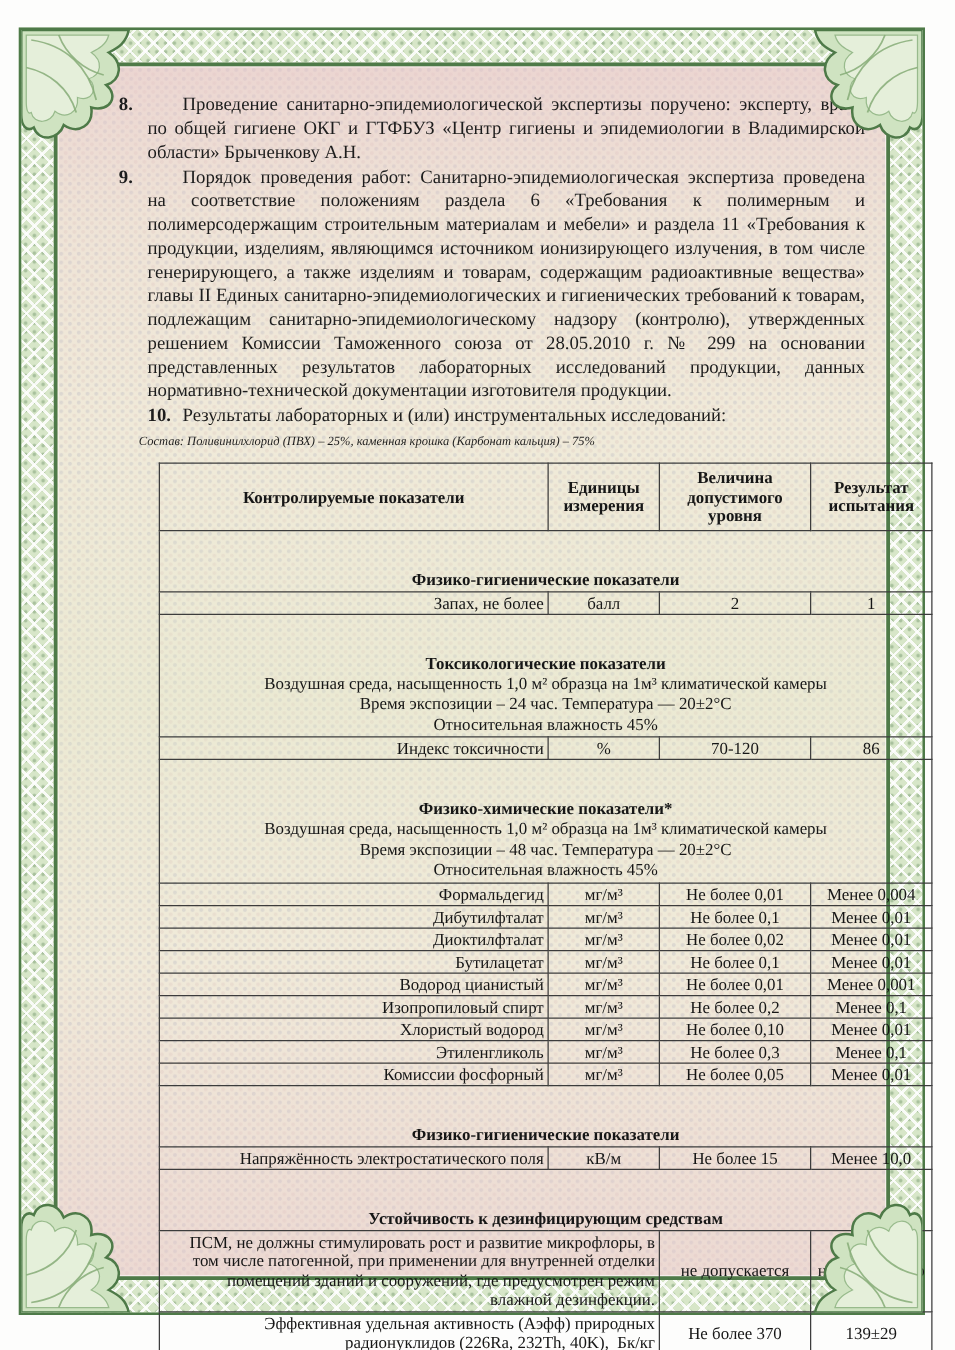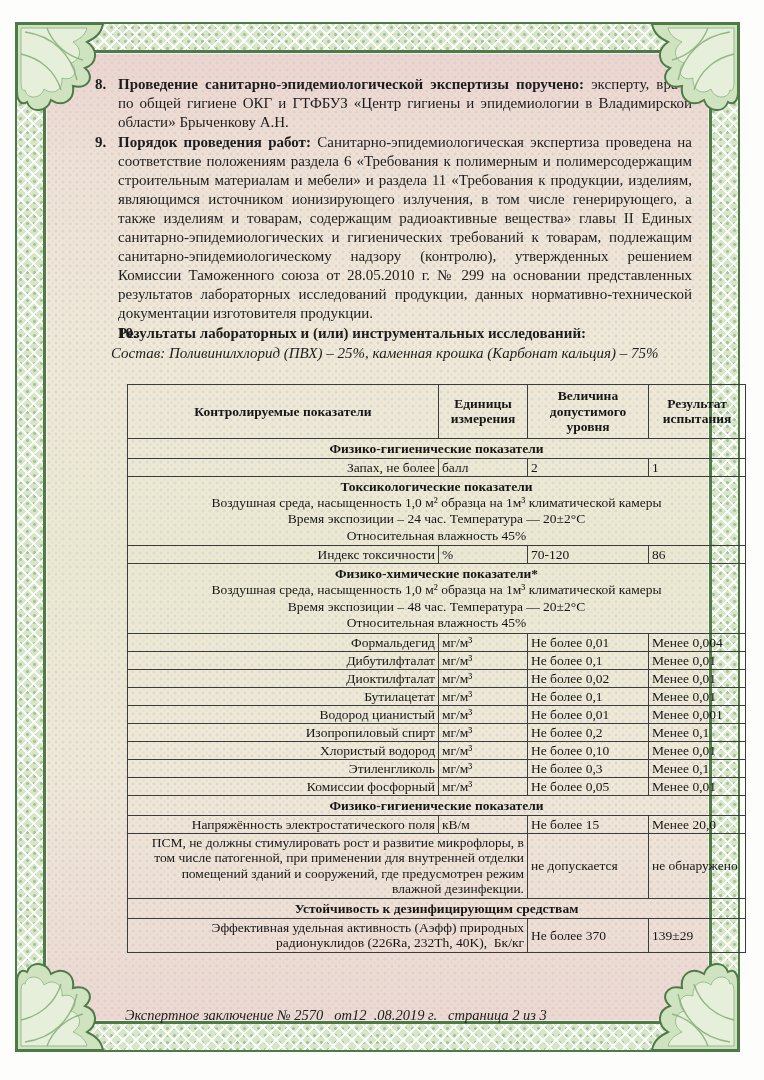--- a/index.html
+++ b/index.html
@@ -43,36 +43,36 @@
   .corner.br{right:2px;bottom:2px;transform:scale(-1,-1);}
   .corner .blob{fill:#cfe3c1;stroke:#4e7a48;stroke-width:2;}
   .corner .blob2{fill:#e9f2df;stroke:#8fb483;stroke-width:1;opacity:.85;}
   .corner .curl{fill:none;stroke:#86ab77;stroke-width:1.4;opacity:.85;}
   
   .content{position:absolute;inset:3px;padding:19px 10px 0 48px;color:#1d1d1d;}
   .paras{font-size:15px;line-height:19px;text-align:justify;}
   .para{position:relative;padding-left:21px;margin:0 4px 1px 0;}
   .p-num{position:absolute;left:-2px;top:0;font-weight:700;}
   .para.wide-num .p-num{left:-8px;margin-left:29px;}
-  .p-lead{font-weight:700;}
-  .composition{font-size:15px;line-height:19px;font-style:italic;margin:1px 0 21px 14px;}
+  .p-lead{font-weight:400;margin-left:28px;}
+  .composition{font-size:10px;line-height:19px;font-style:italic;margin:1px 0 7px 14px;}
   
   table.results{
     border-collapse:collapse;table-layout:fixed;width:618px;
     margin:6px 0 0 30px;font-size:13.5px;color:#161616;
   }
   .results th,.results td{border:1px solid #3c3c3c;vertical-align:middle;}
   .results th{font-weight:700;line-height:15.5px;padding:3px 2px;text-align:center;}
   .results td{padding:1px 3px;}
   td.sec{text-align:center;padding:2px 2px 1px;}
-  .sec-title{font-weight:700;line-height:16px;}
+  .sec-title{font-weight:700;line-height:16px;margin-top:29px;}
   .sec-sub{font-weight:400;line-height:16.5px;}
   td.name{text-align:right;padding-left:5px;line-height:15px;}
   td.namepre{white-space:pre-wrap;line-height:15.5px;}
-  td.ctr{line-height:15px;}
+  td.ctr{text-align:center;line-height:15px;}
   
   .footer{margin:16px 0 0 28px;font-style:italic;font-size:14.5px;line-height:18.5px;
     color:#20221f;white-space:pre-wrap;}
 </style>
 </head>
 <body>
 
 <div class="cert">
   <div class="frame"></div>
 
@@ -231,31 +231,31 @@
         </tr>
         <tr>
           <td class="sec" colspan="4">
                 <div class="sec-title">Физико-гигиенические показатели</div>
               </td>
         </tr>
         <tr>
           <td class="name">Напряжённость электростатического поля</td>
           <td class="ctr">кВ/м</td>
           <td class="ctr">Не более 15</td>
-          <td class="ctr">Менее 20,0</td>
+          <td class="ctr">Менее 10,0</td>
+        </tr>
+        <tr>
+          <td class="sec" colspan="4">
+                <div class="sec-title">Устойчивость к дезинфицирующим средствам</div>
+              </td>
         </tr>
         <tr>
           <td class="name namepre" colspan="2">ПСМ, не должны стимулировать рост и развитие микрофлоры, в том числе патогенной, при применении для внутренней отделки помещений зданий и сооружений, где предусмотрен режим влажной дезинфекции.</td>
           <td class="ctr">не допускается</td>
           <td class="ctr">не обнаружено</td>
-        </tr>
-        <tr>
-          <td class="sec" colspan="4">
-                <div class="sec-title">Устойчивость к дезинфицирующим средствам</div>
-              </td>
         </tr>
         <tr>
           <td class="name namepre" colspan="2">Эффективная удельная активность (Аэфф) природных радионуклидов (226Ra, 232Th, 40K),  Бк/кг</td>
           <td class="ctr">Не более 370</td>
           <td class="ctr">139±29</td>
         </tr>
       </tbody>
         </table>
 
       <div class="footer">

